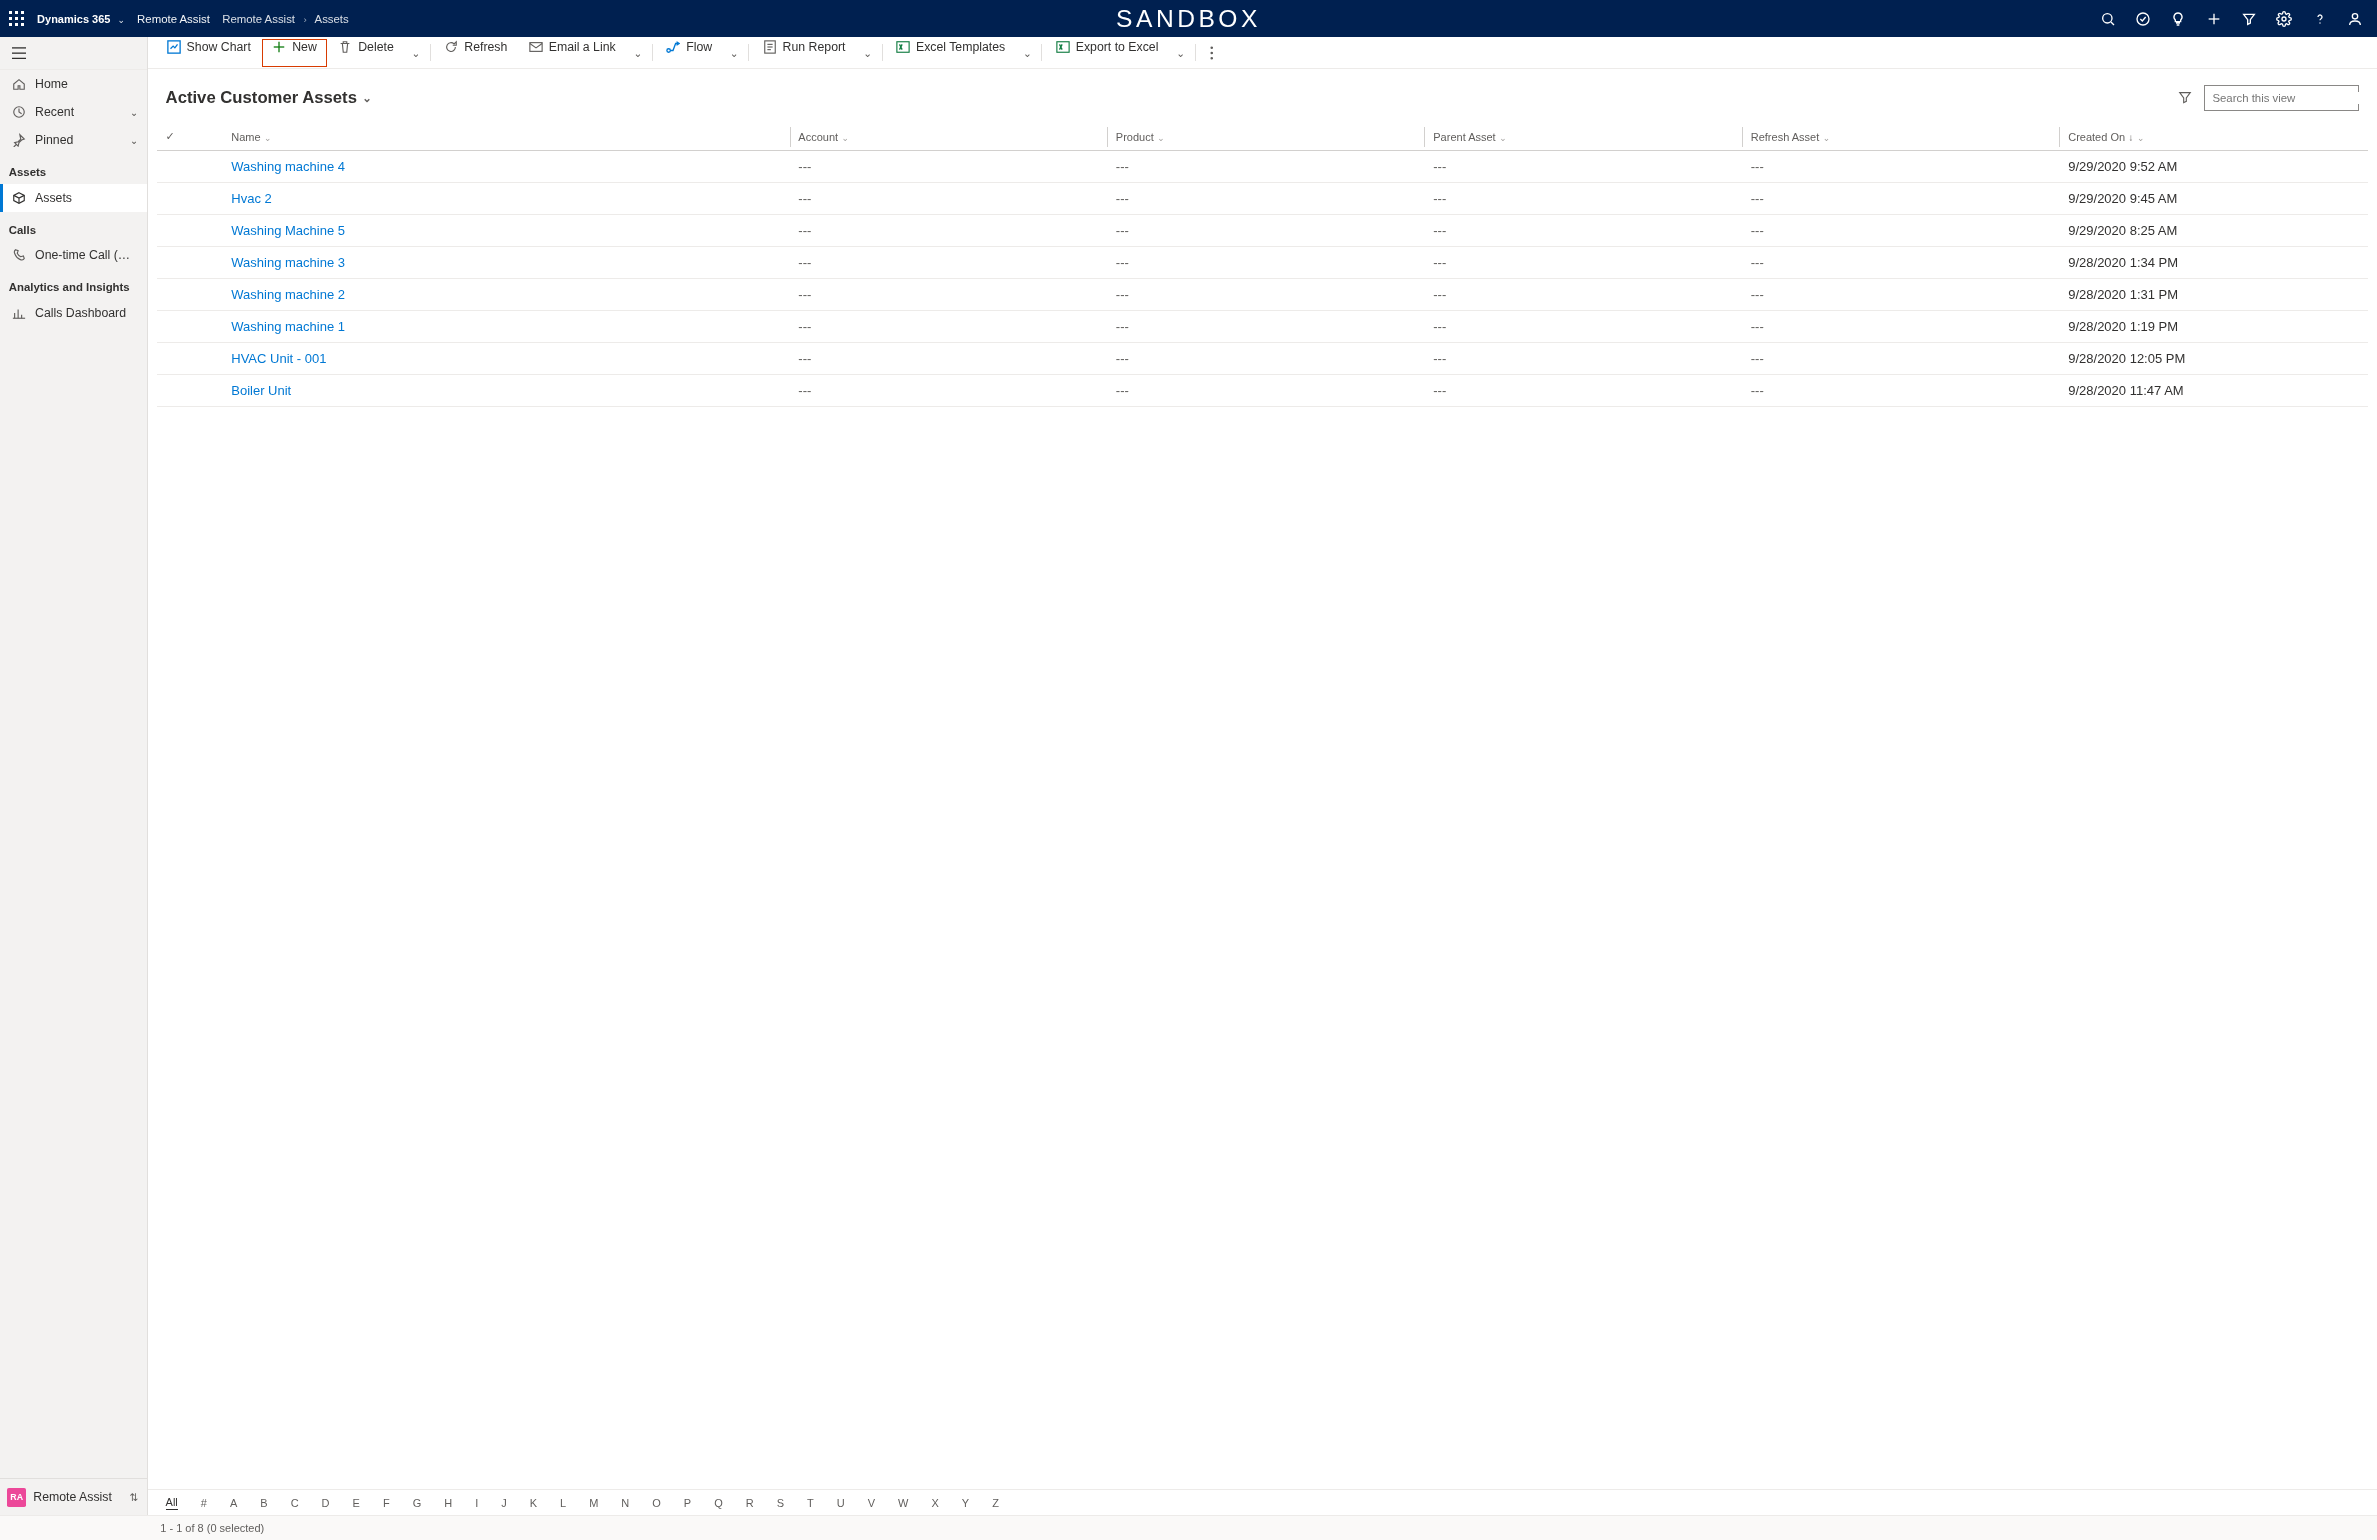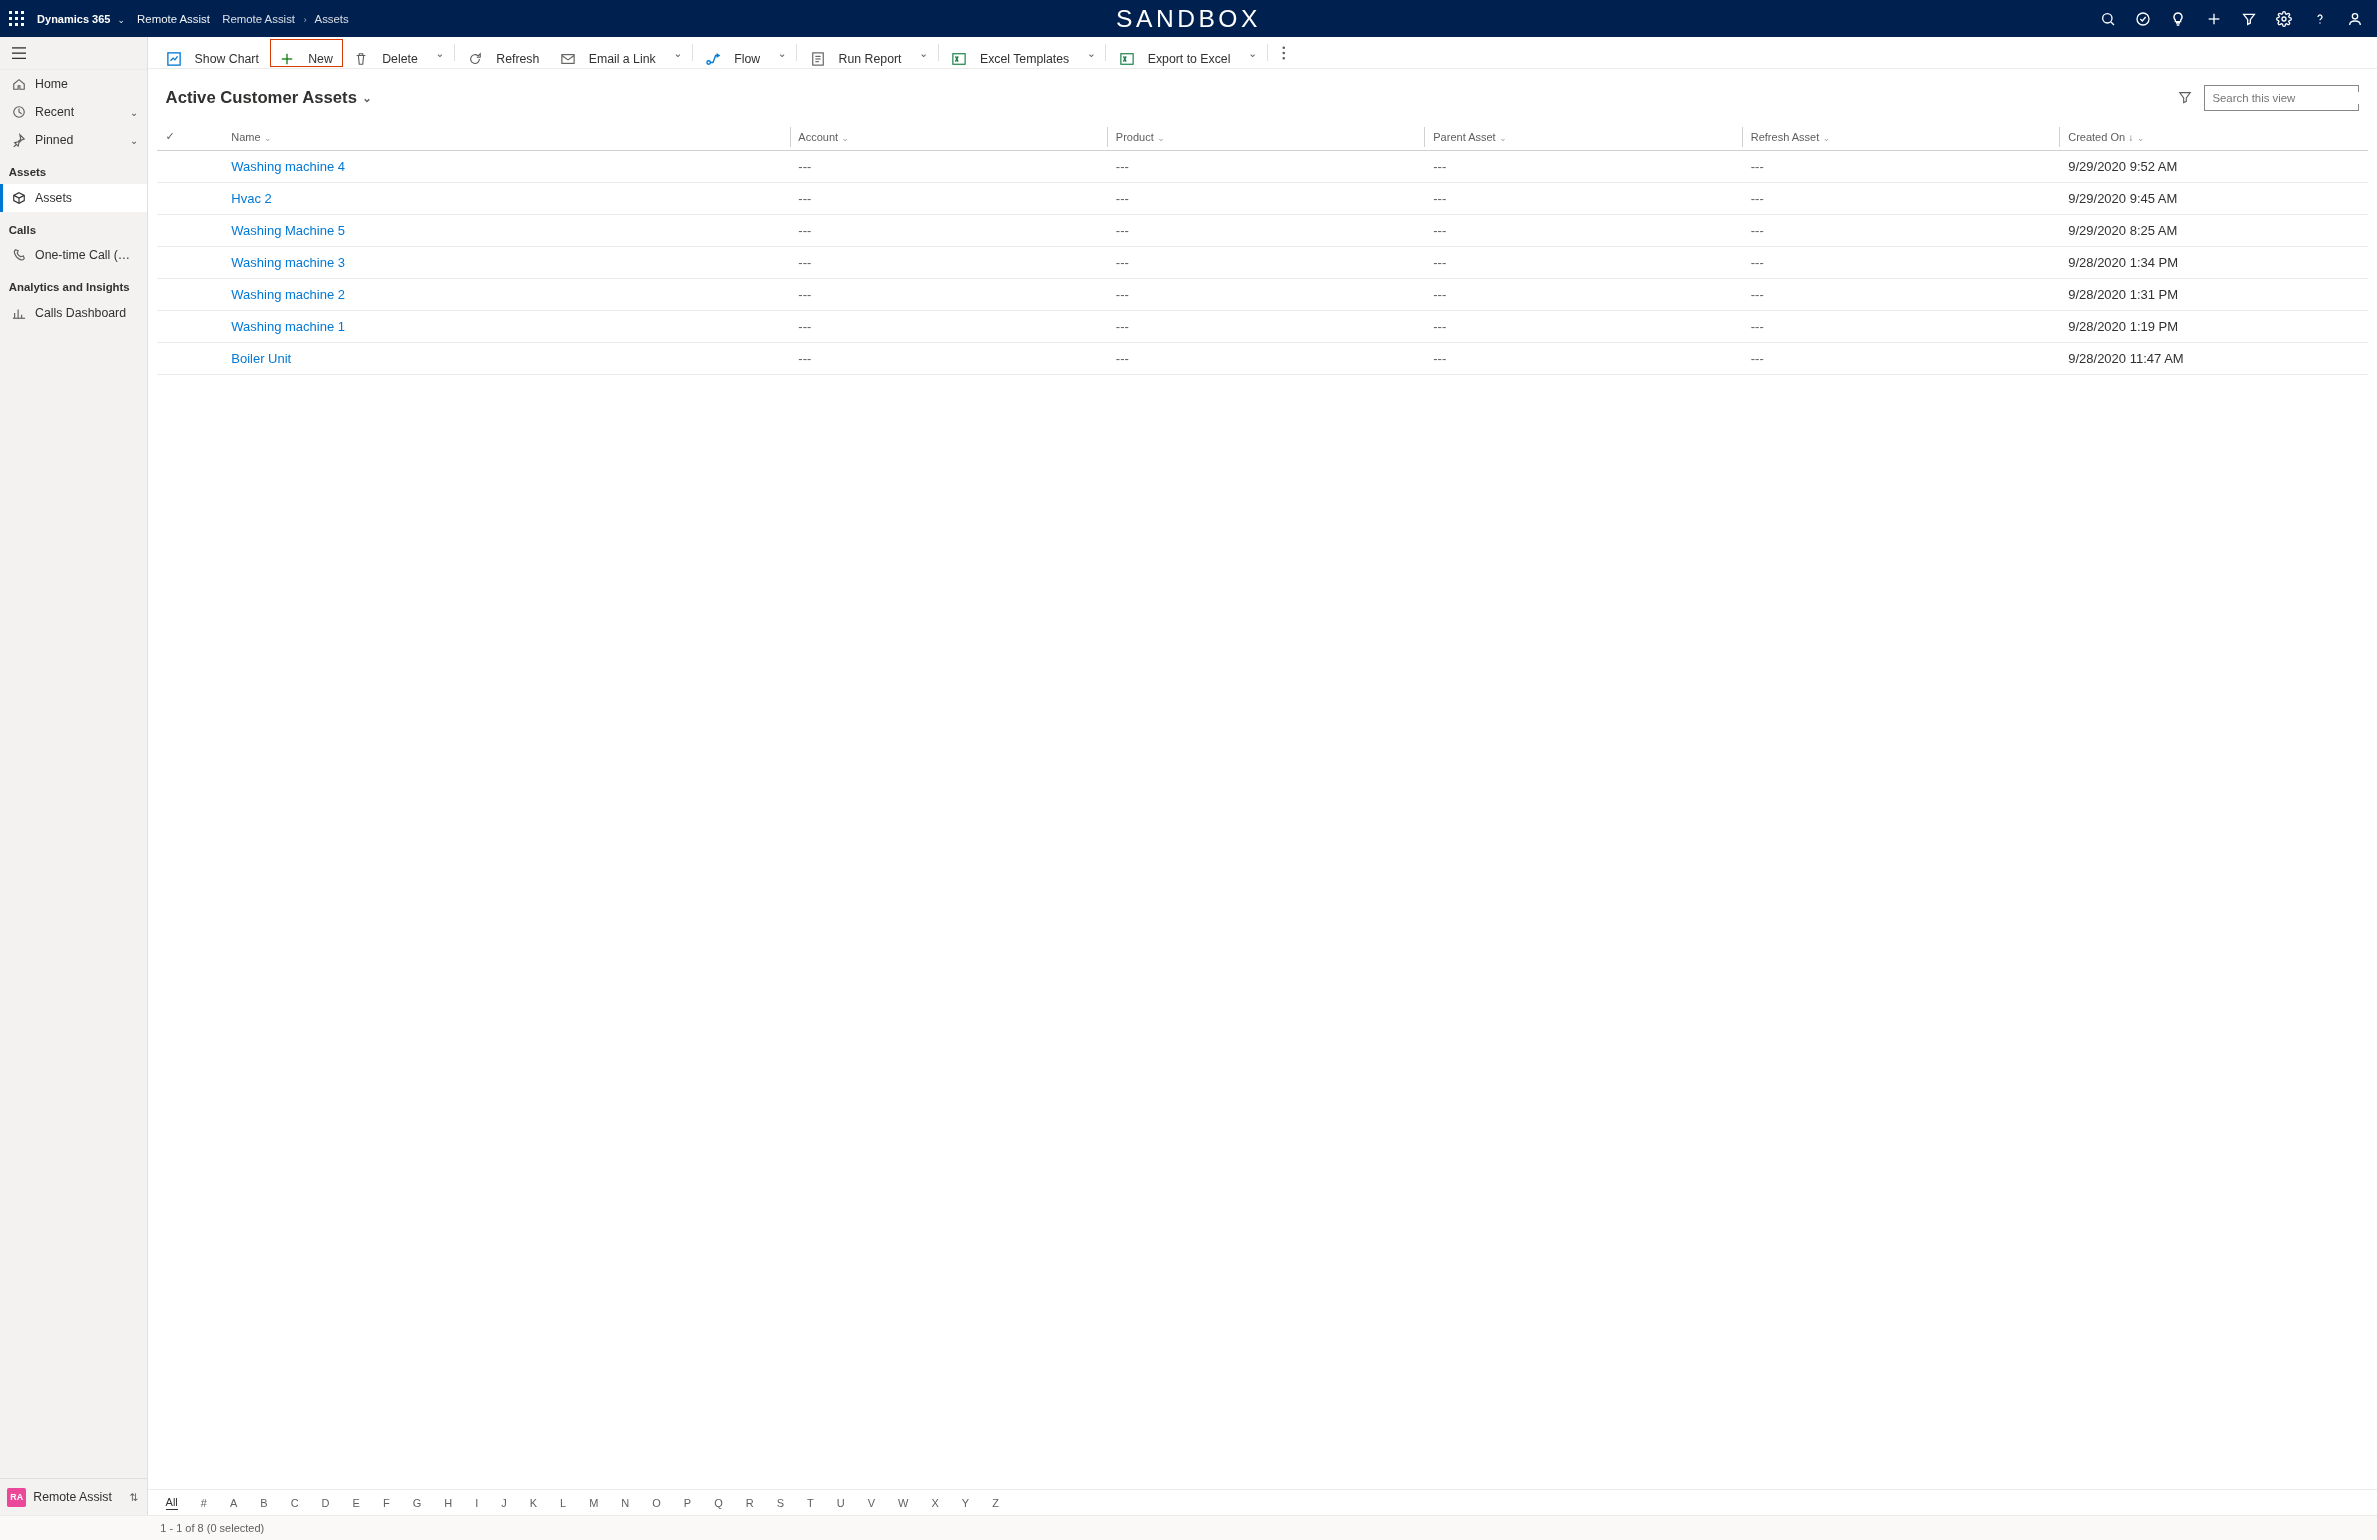--- a/index.html
+++ b/index.html
@@ -38,21 +38,21 @@
 .sidebar-spacer { flex: 1; }
 .app-switcher { height: 37px; border-top: 0.9px solid #e1dfdd; display: flex; align-items: center; padding: 0 8.8px 0 7px; gap: 7px; cursor: pointer; }
 .app-badge { width: 19.3px; height: 19.3px; background: #ec4899; color: #fff; font-size: 8.8px; font-weight: 600; display: flex; align-items: center; justify-content: center; border-radius: 1.8px; }
 .app-switch-chev { margin-left: auto; font-size: 10.5px; color: #605e5c; }
 
 
 .content { flex: 1; display: flex; flex-direction: column; min-width: 0; }
 
 
 .cmdbar { height: 32px; border-bottom: 0.9px solid #edebe9; display: flex; align-items: center; padding: 0 8.8px; gap: 1.8px; font-size: 12.3px; }
-.cmd { display: flex; align-items: flex-end; gap: 14px; padding: 0 8.8px; height: 28px; cursor: pointer; border: 0.9px solid transparent; }
+.cmd { display: flex; align-items: flex-start; gap: 6px; padding: 0 8.8px; height: 28px; cursor: pointer; border: 0.9px solid transparent; }
 .cmd.highlight { border: 1.8px solid #d83b01; border-radius: 0; }
 .cmd svg, .cmd .ci { width: 14px; height: 14px; }
 .cmd-split { width: 21px; display: flex; align-items: center; justify-content: center; height: 28px; cursor: pointer; }
 .cmd-split::before { content: "⌄"; font-size: 10.5px; color: #605e5c; }
 .cmd-sep { width: 0.9px; height: 17.6px; background: #e1dfdd; margin: 0 1.8px; }
 .cmd-more { margin-left: 3.5px; padding: 0 7px; height: 28px; display: flex; align-items: center; cursor: pointer; }
 
 
 .viewhdr { display: flex; align-items: center; padding: 16px 17.6px 12.3px 17.6px; }
 .viewtitle { font-size: 16.7px; font-weight: 600; display: flex; align-items: center; gap: 5.3px; cursor: pointer; }
@@ -390,20 +390,29 @@
               <td>9/28/2020 1:31 PM</td>
             </tr>
             <tr>
               <td class="checkcol"></td>
               <td><span class="linkcell">Washing machine 1</span></td>
               <td class="dash">---</td>
               <td class="dash">---</td>
               <td class="dash">---</td>
               <td class="dash">---</td>
               <td>9/28/2020 1:19 PM</td>
+            </tr>
+            <tr>
+              <td class="checkcol"></td>
+              <td><span class="linkcell">HVAC Unit - 001</span></td>
+              <td class="dash">---</td>
+              <td class="dash">---</td>
+              <td class="dash">---</td>
+              <td class="dash">---</td>
+              <td>9/28/2020 12:05 PM</td>
             </tr>
             <tr>
               <td class="checkcol"></td>
               <td><span class="linkcell">Boiler Unit</span></td>
               <td class="dash">---</td>
               <td class="dash">---</td>
               <td class="dash">---</td>
               <td class="dash">---</td>
               <td>9/28/2020 11:47 AM</td>
             </tr>

